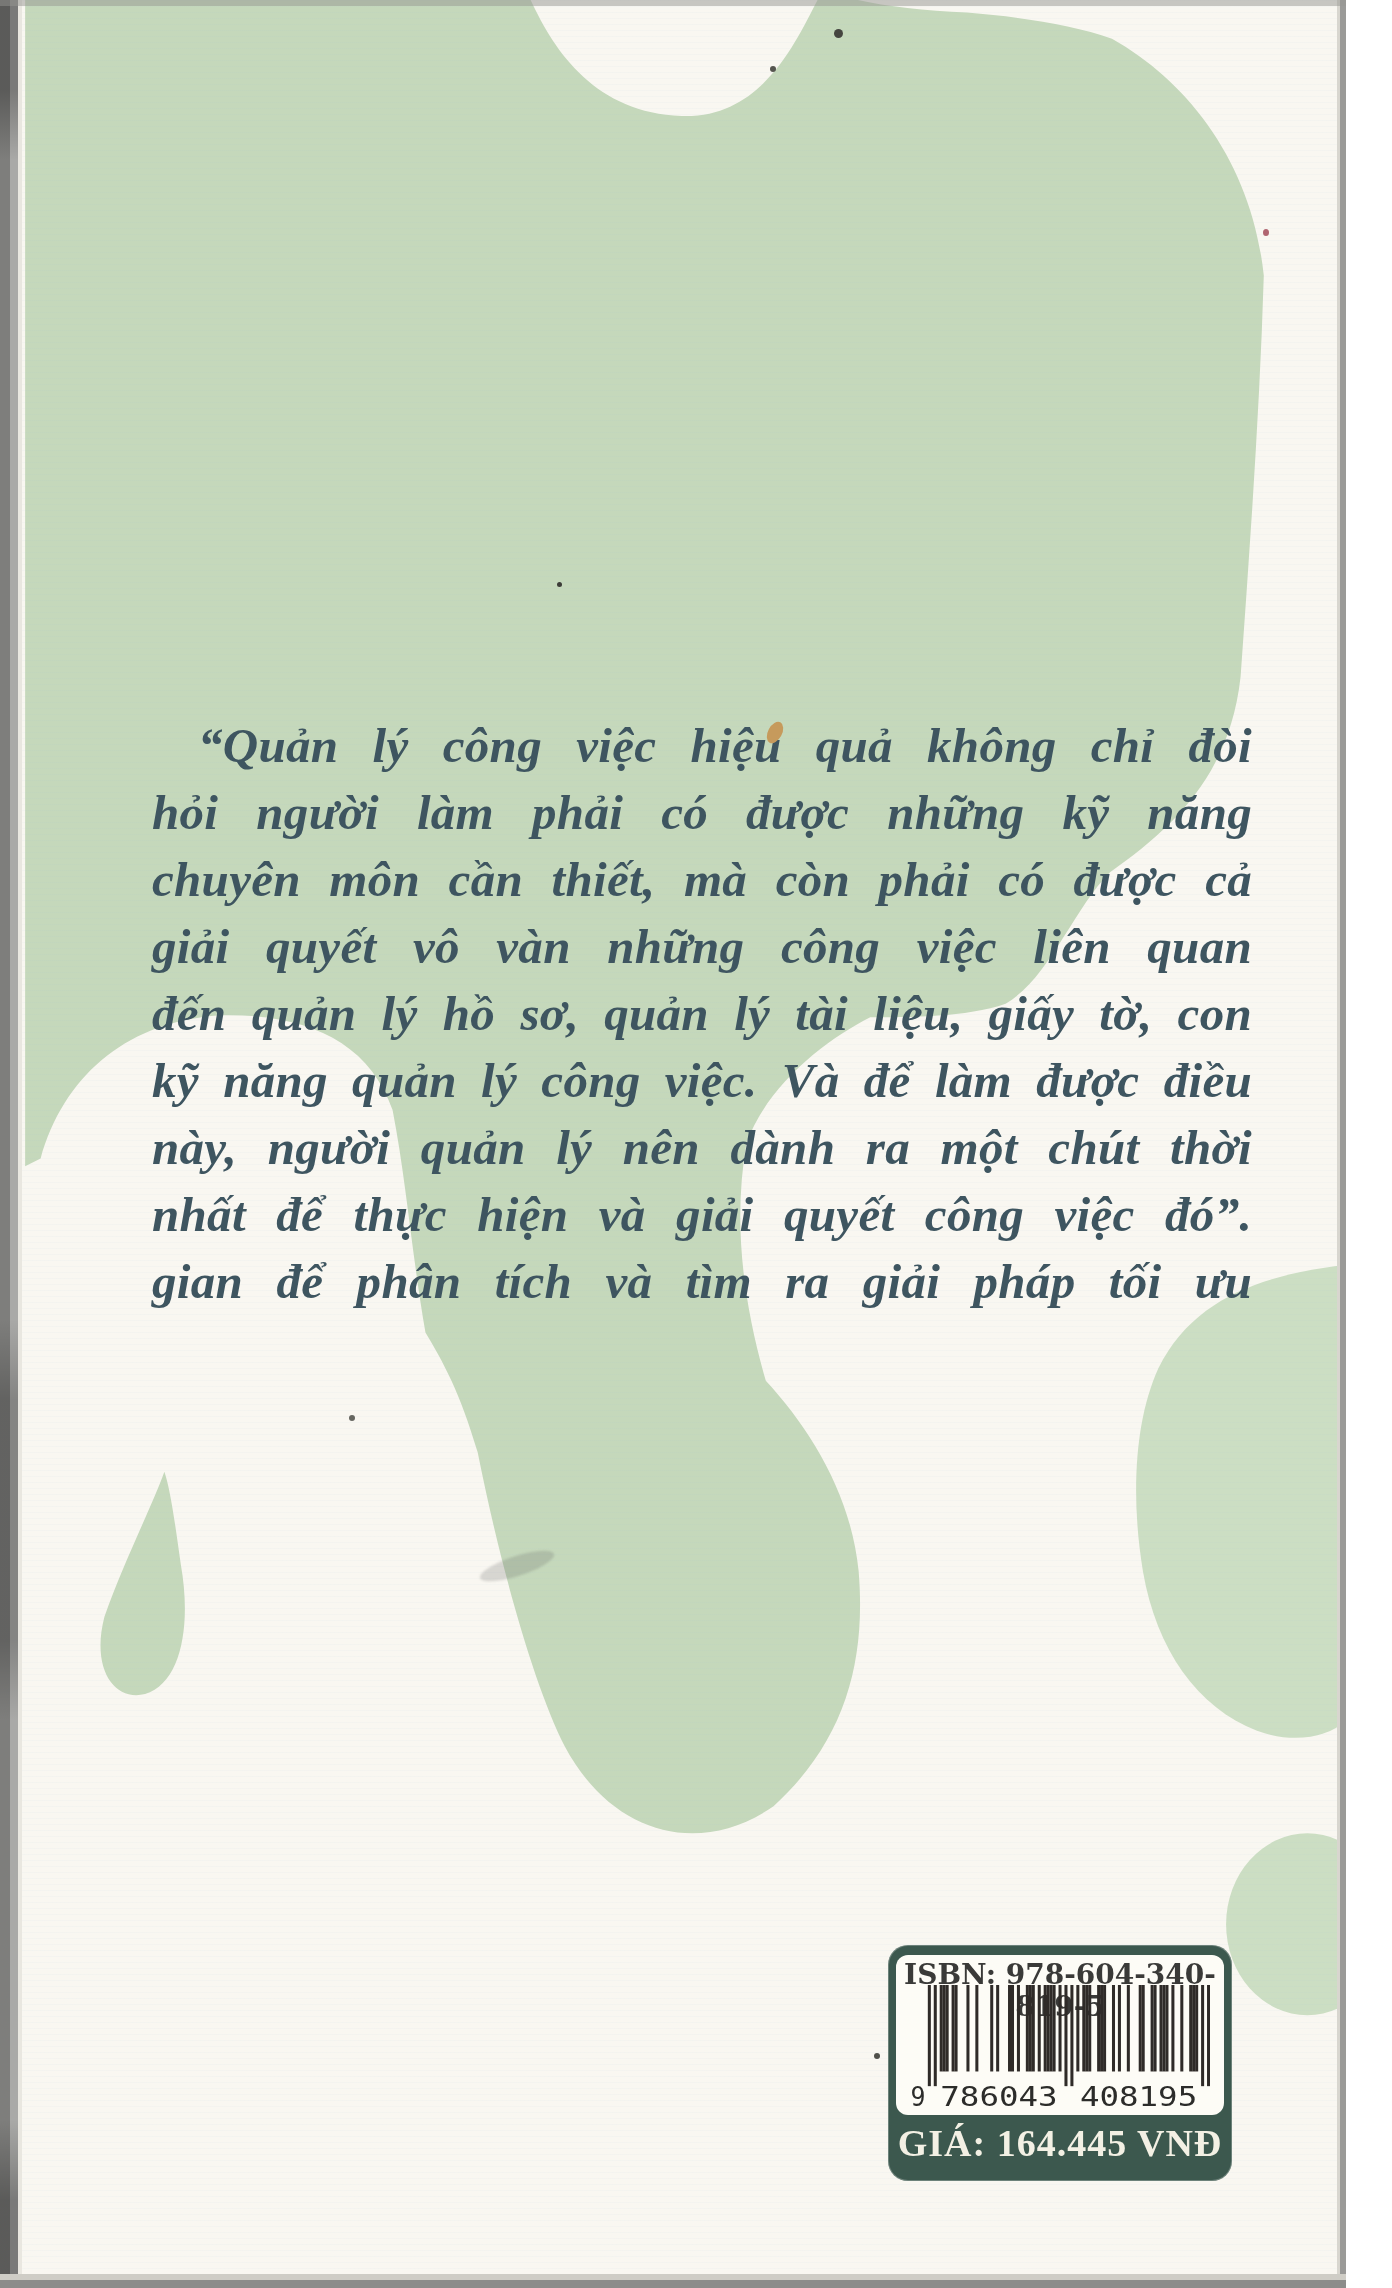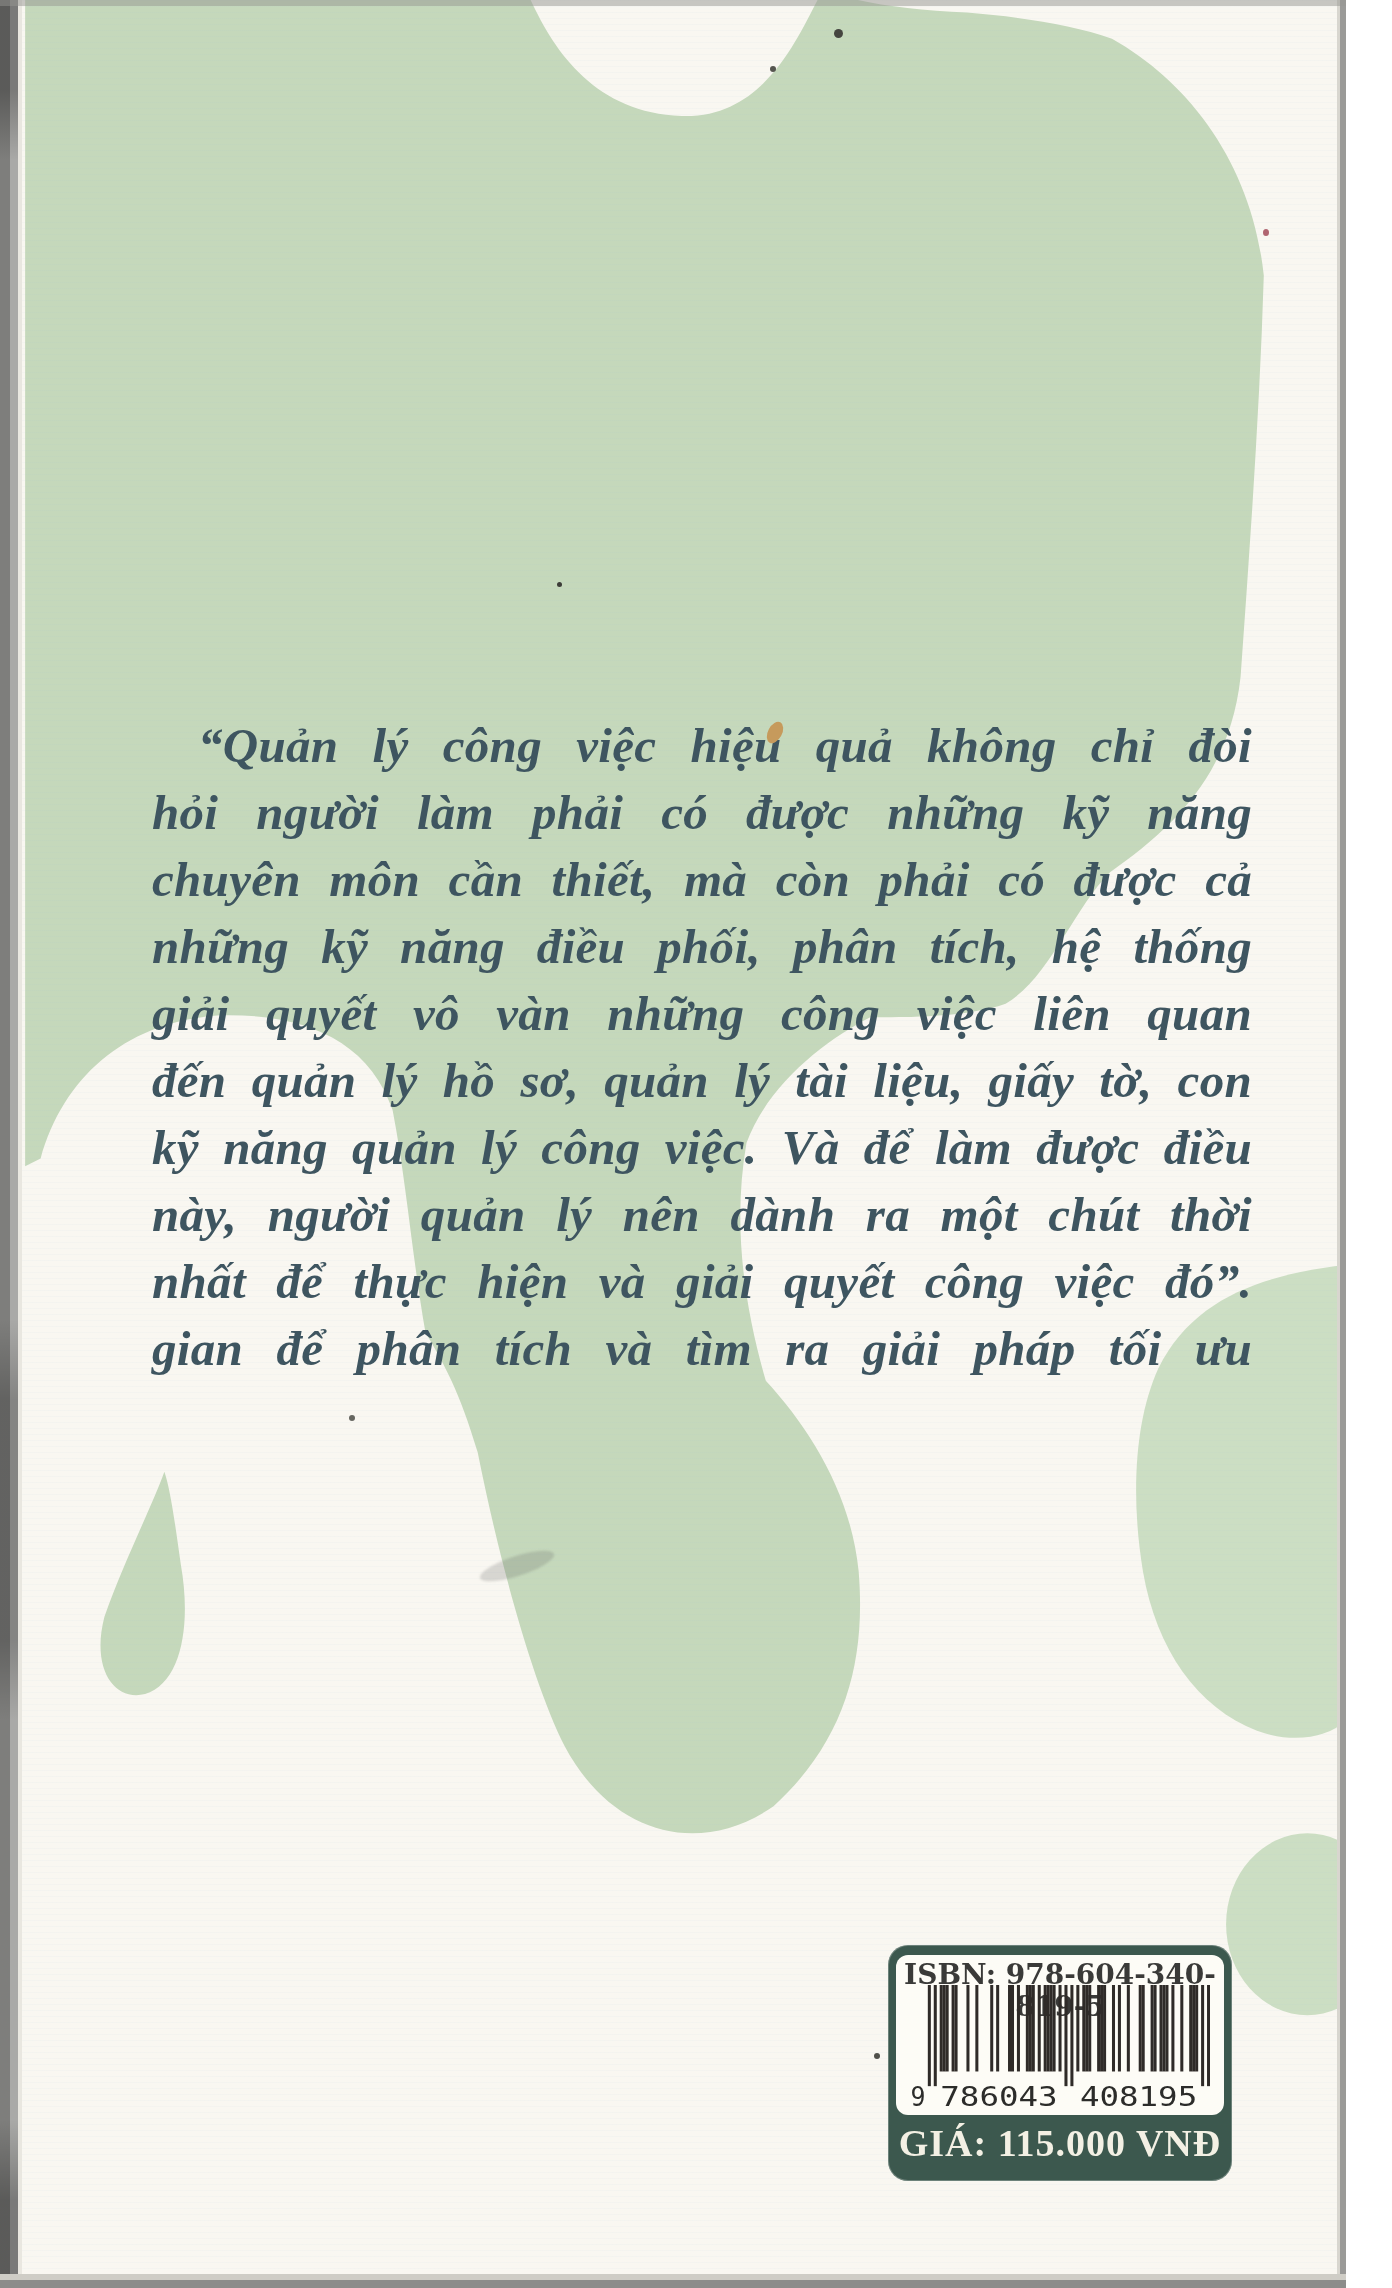--- a/index.html
+++ b/index.html
@@ -132,21 +132,20 @@
       C 1340 1804 1372 1796 1392 1780 Z"></path>
     <ellipse class="blob light" cx="1352" cy="1990" rx="84" ry="94"></ellipse>
   </svg>
 
   <div id="scanlines"></div>
 
   <div id="quote">
     <div class="qline first">“Quản lý công việc hiệu quả không chỉ đòi</div>
     <div class="qline">hỏi người làm phải có được những kỹ năng</div>
     <div class="qline">chuyên môn cần thiết, mà còn phải có được cả</div>
-    <div class="qline">những kỹ năng điều phối, phân tích, hệ thống</div>
     <div class="qline">giải quyết vô vàn những công việc liên quan</div>
     <div class="qline">đến quản lý hồ sơ, quản lý tài liệu, giấy tờ, con</div>
     <div class="qline">kỹ năng quản lý công việc. Và để làm được điều</div>
     <div class="qline">này, người quản lý nên dành ra một chút thời</div>
     <div class="qline">nhất để thực hiện và giải quyết công việc đó”.</div>
     <div class="qline">gian để phân tích và tìm ra giải pháp tối ưu</div>
   </div>
 
   <div id="sticker">
     <div id="sticker-white">
@@ -199,21 +198,21 @@
           <rect x="94" y="0" width="1.02" height="26.5" fill="#2f2b28"></rect>
           <rect x="95" y="0" width="1.02" height="26.5" fill="#2f2b28"></rect>
           <rect x="96" y="0" width="1.02" height="26.5" fill="#2f2b28"></rect>
           <rect x="98" y="0" width="1.02" height="31" fill="#2f2b28"></rect>
           <rect x="100" y="0" width="1.02" height="31" fill="#2f2b28"></rect>
           <text x="0.2" y="37" font-family="DejaVu Sans Mono, Liberation Mono, monospace" font-size="8.4" fill="#2c2c2a">9</text>
           <text x="10.2" y="37" font-family="DejaVu Sans Mono, Liberation Mono, monospace" font-size="8.4" fill="#2c2c2a" textLength="39.5" lengthAdjust="spacingAndGlyphs">786043</text>
           <text x="57.2" y="37" font-family="DejaVu Sans Mono, Liberation Mono, monospace" font-size="8.4" fill="#2c2c2a" textLength="39.5" lengthAdjust="spacingAndGlyphs">408195</text>
         </svg>
     </div>
-    <div id="price-label">GIÁ: 115.000 VNĐ</div>
+    <div id="price-label">GIÁ: 164.445 VNĐ</div>
   </div>
 
   <div class="speck" id="speck-orange"></div>
   <div class="speck" id="speck-a"></div>
   <div class="speck" id="speck-b"></div>
   <div class="speck" id="speck-c"></div>
   <div class="speck" id="speck-d"></div>
   <div class="speck" id="speck-e"></div>
   <div class="speck" id="speck-f"></div>
   <div class="speck" id="smudge"></div>

